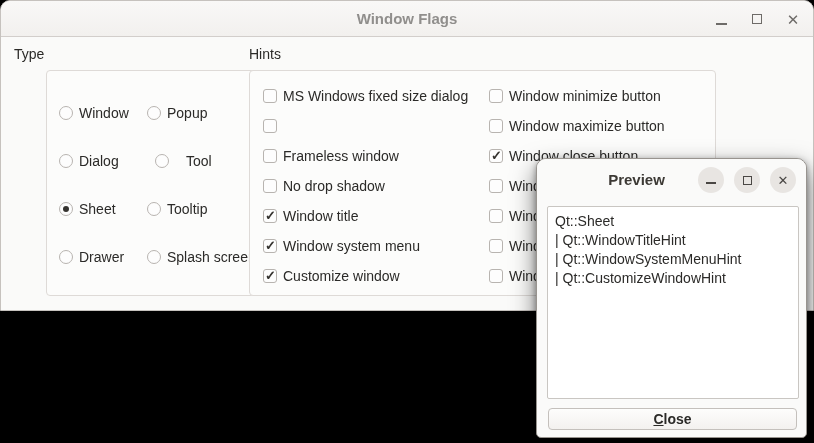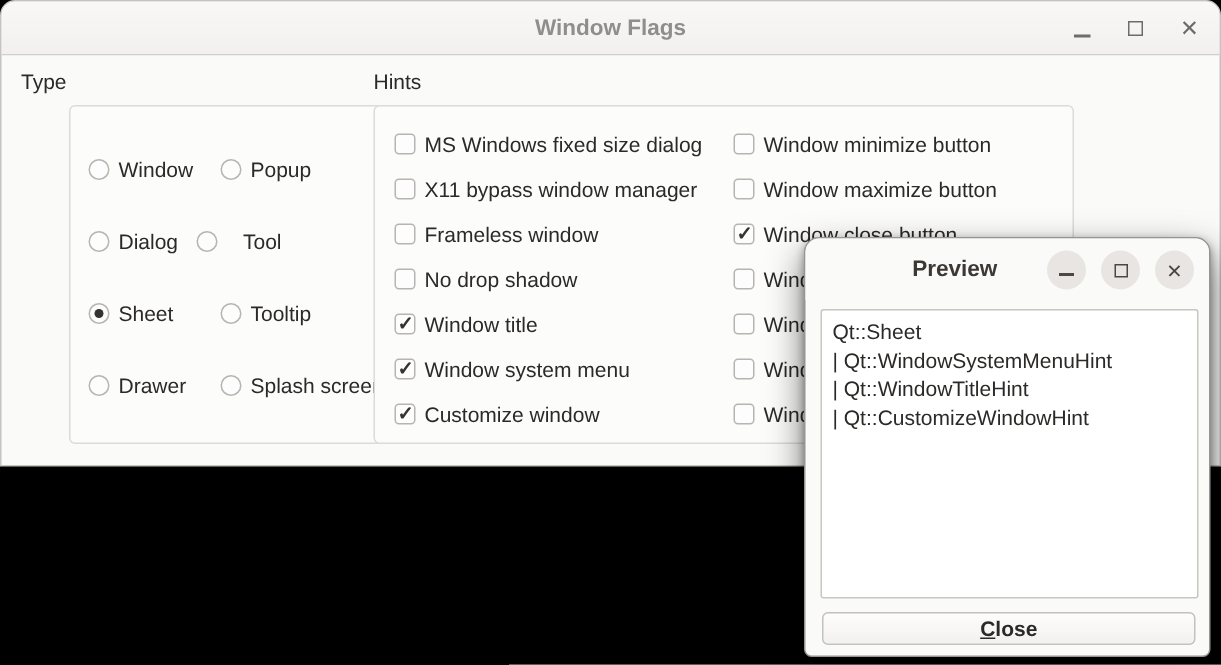--- a/index.html
+++ b/index.html
@@ -96,21 +96,21 @@
             <span class="olabel">Window</span>
           </div>
         <div class="opt" style="left:100px; top:33px;">
             <i class="radio"></i>
             <span class="olabel">Popup</span>
           </div>
         <div class="opt" style="left:12px; top:81px;">
             <i class="radio"></i>
             <span class="olabel">Dialog</span>
           </div>
-        <div class="opt" style="left:84px; top:81px;gap:17px;">
+        <div class="opt" style="left:108px; top:81px;gap:17px;">
             <i class="radio"></i>
             <span class="olabel">Tool</span>
           </div>
         <div class="opt checked" style="left:12px; top:129px;">
             <i class="radio"></i>
             <span class="olabel">Sheet</span>
           </div>
         <div class="opt" style="left:100px; top:129px;">
             <i class="radio"></i>
             <span class="olabel">Tooltip</span>
@@ -127,21 +127,20 @@
 
       <span class="glabel" style="left:248px; top:9px;">Hints</span>
       <div class="gbox" style="left:248px; top:33px; width:467px; height:226px;">
 
         <div class="opt" style="left:13px; top:16px;">
             <i class="cbox"></i>
             <span class="olabel">MS Windows fixed size dialog</span>
           </div>
         <div class="opt" style="left:13px; top:46px;">
             <i class="cbox"></i>
-            <span class="olabel">X11 bypass window manager</span>
           </div>
         <div class="opt" style="left:13px; top:76px;">
             <i class="cbox"></i>
             <span class="olabel">Frameless window</span>
           </div>
         <div class="opt" style="left:13px; top:106px;">
             <i class="cbox"></i>
             <span class="olabel">No drop shadow</span>
           </div>
         <div class="opt checked" style="left:13px; top:136px;">
@@ -209,22 +208,22 @@
             <i class="i-max"></i>
           </button>
         <button class="cbtn">
             <i class="i-close">✕</i>
           </button>
       </div>
     </header>
 
     <div class="flags-box">
       <div class="fline">Qt::Sheet</div>
+      <div class="fline">| Qt::WindowTitleHint</div>
       <div class="fline">| Qt::WindowSystemMenuHint</div>
-      <div class="fline">| Qt::WindowTitleHint</div>
       <div class="fline">| Qt::CustomizeWindowHint</div>
     </div>
 
     <button class="close-button">
       <span><span class="accel">C</span><span>lose</span></span>
     </button>
   </section>
 
 </div>
 

